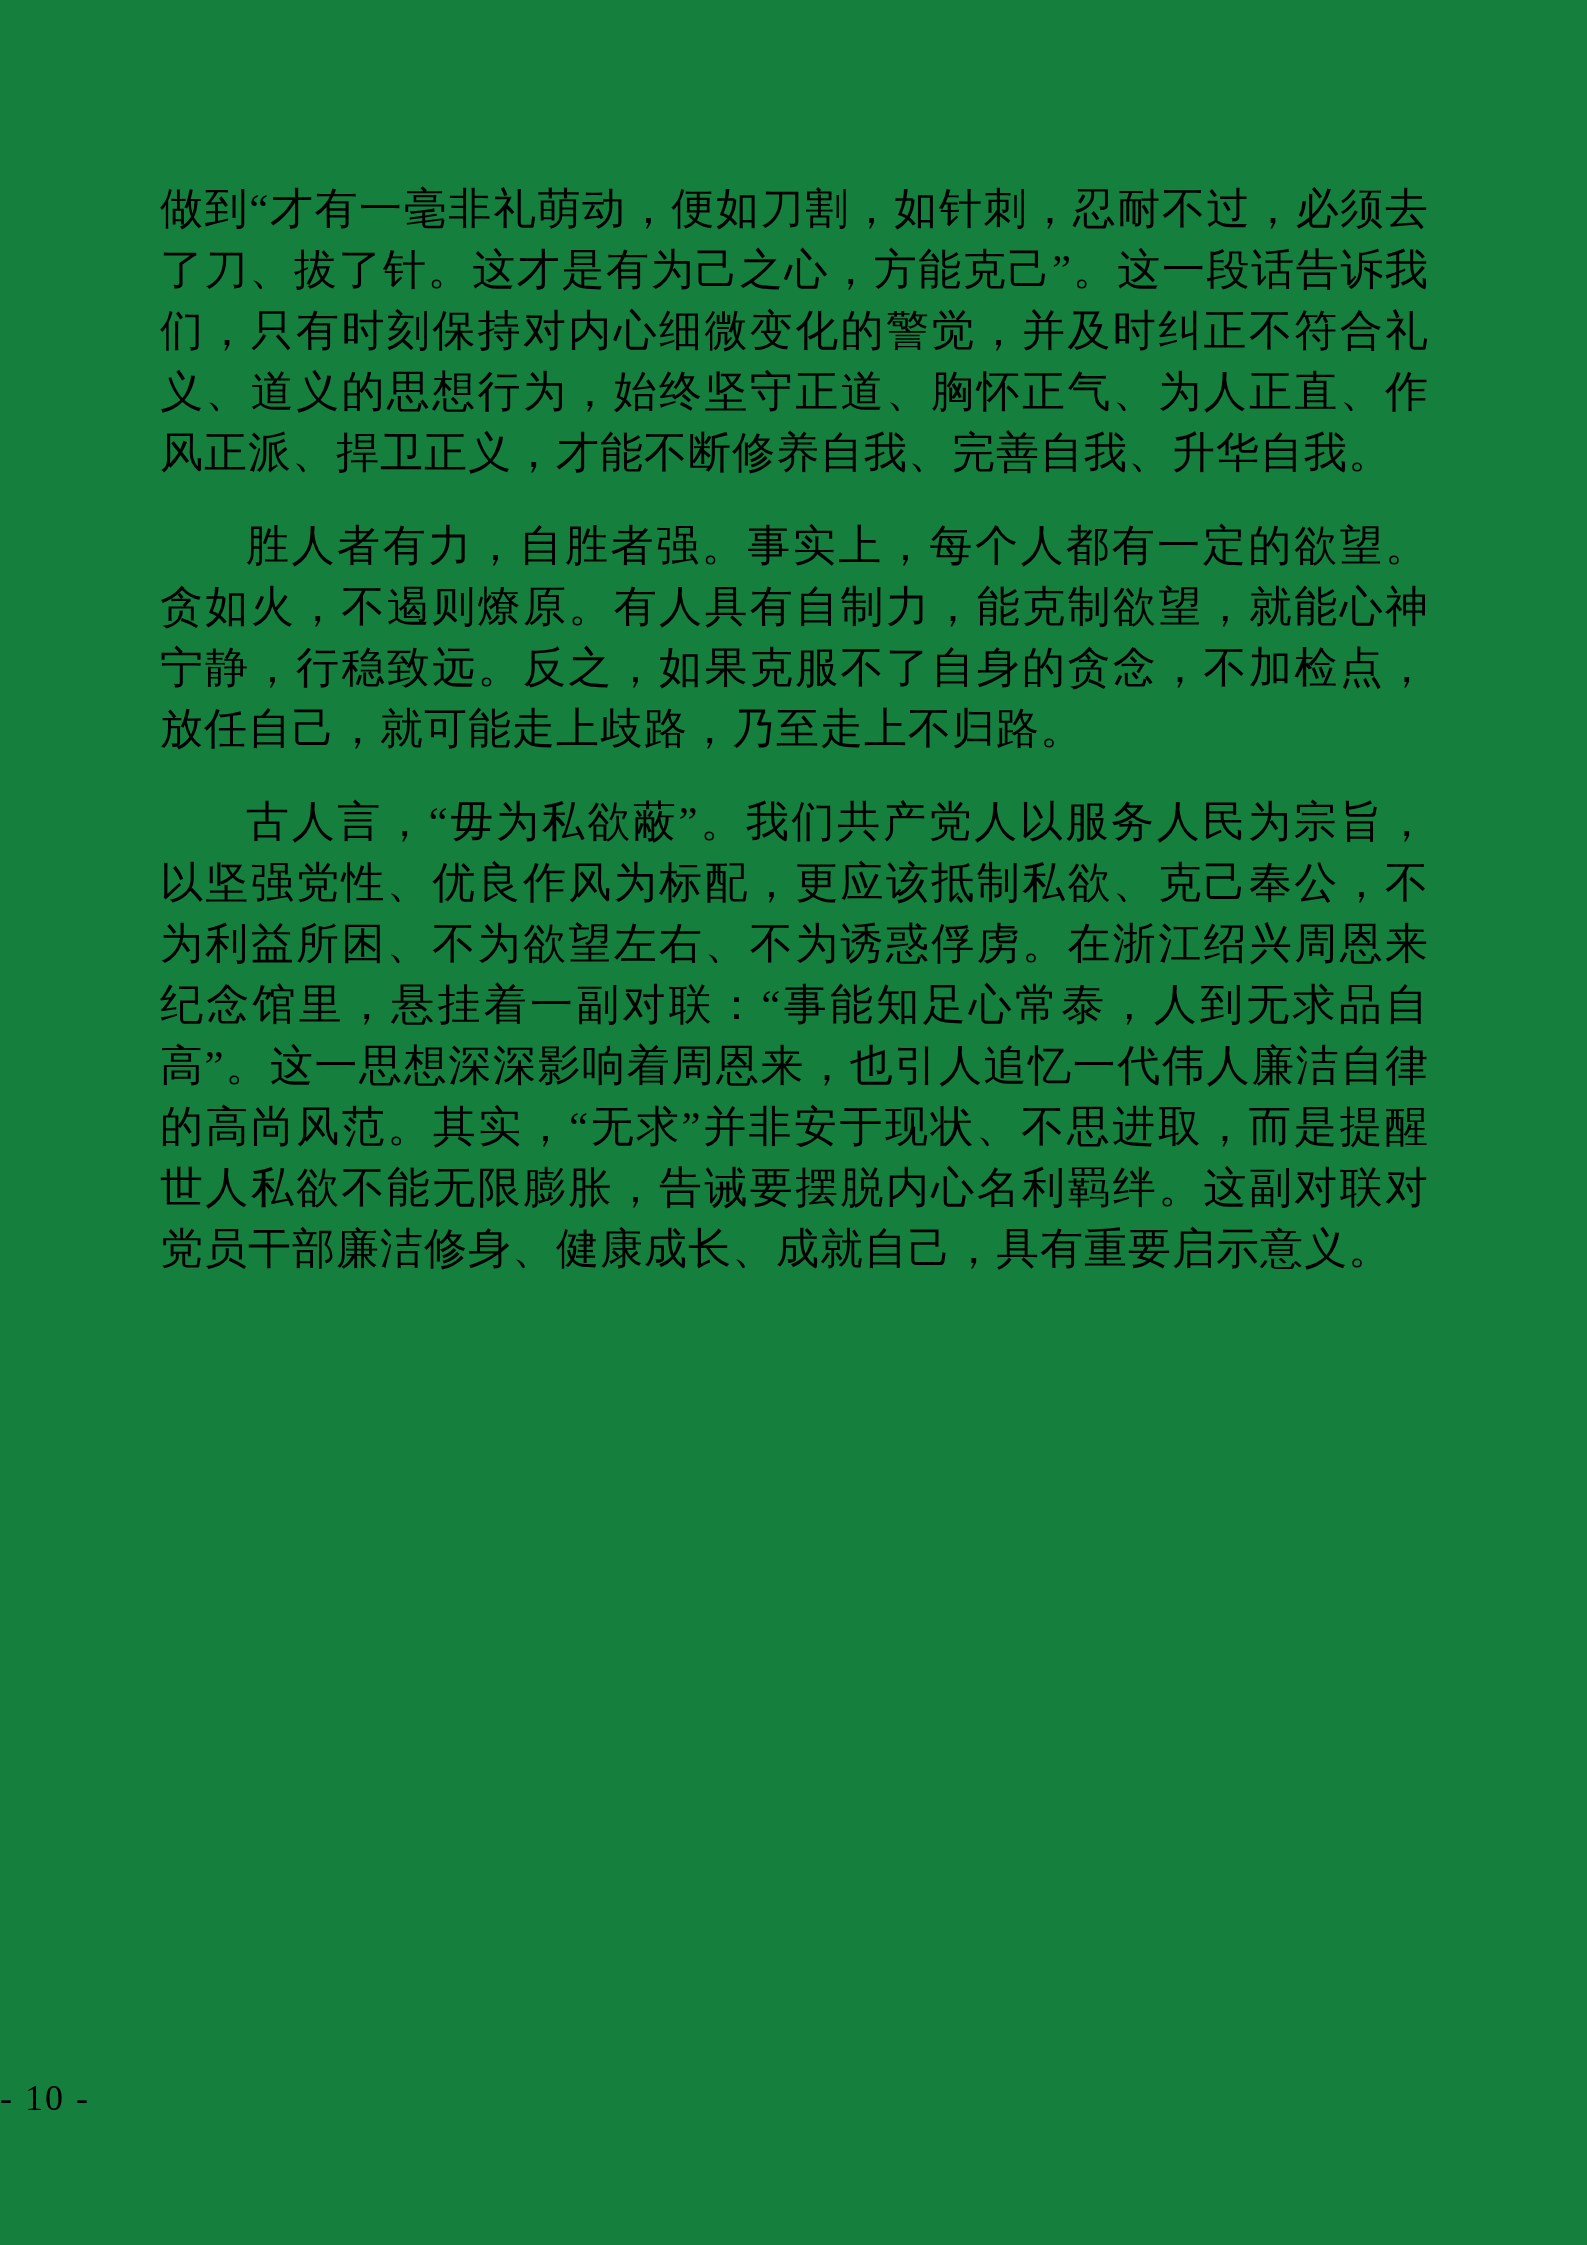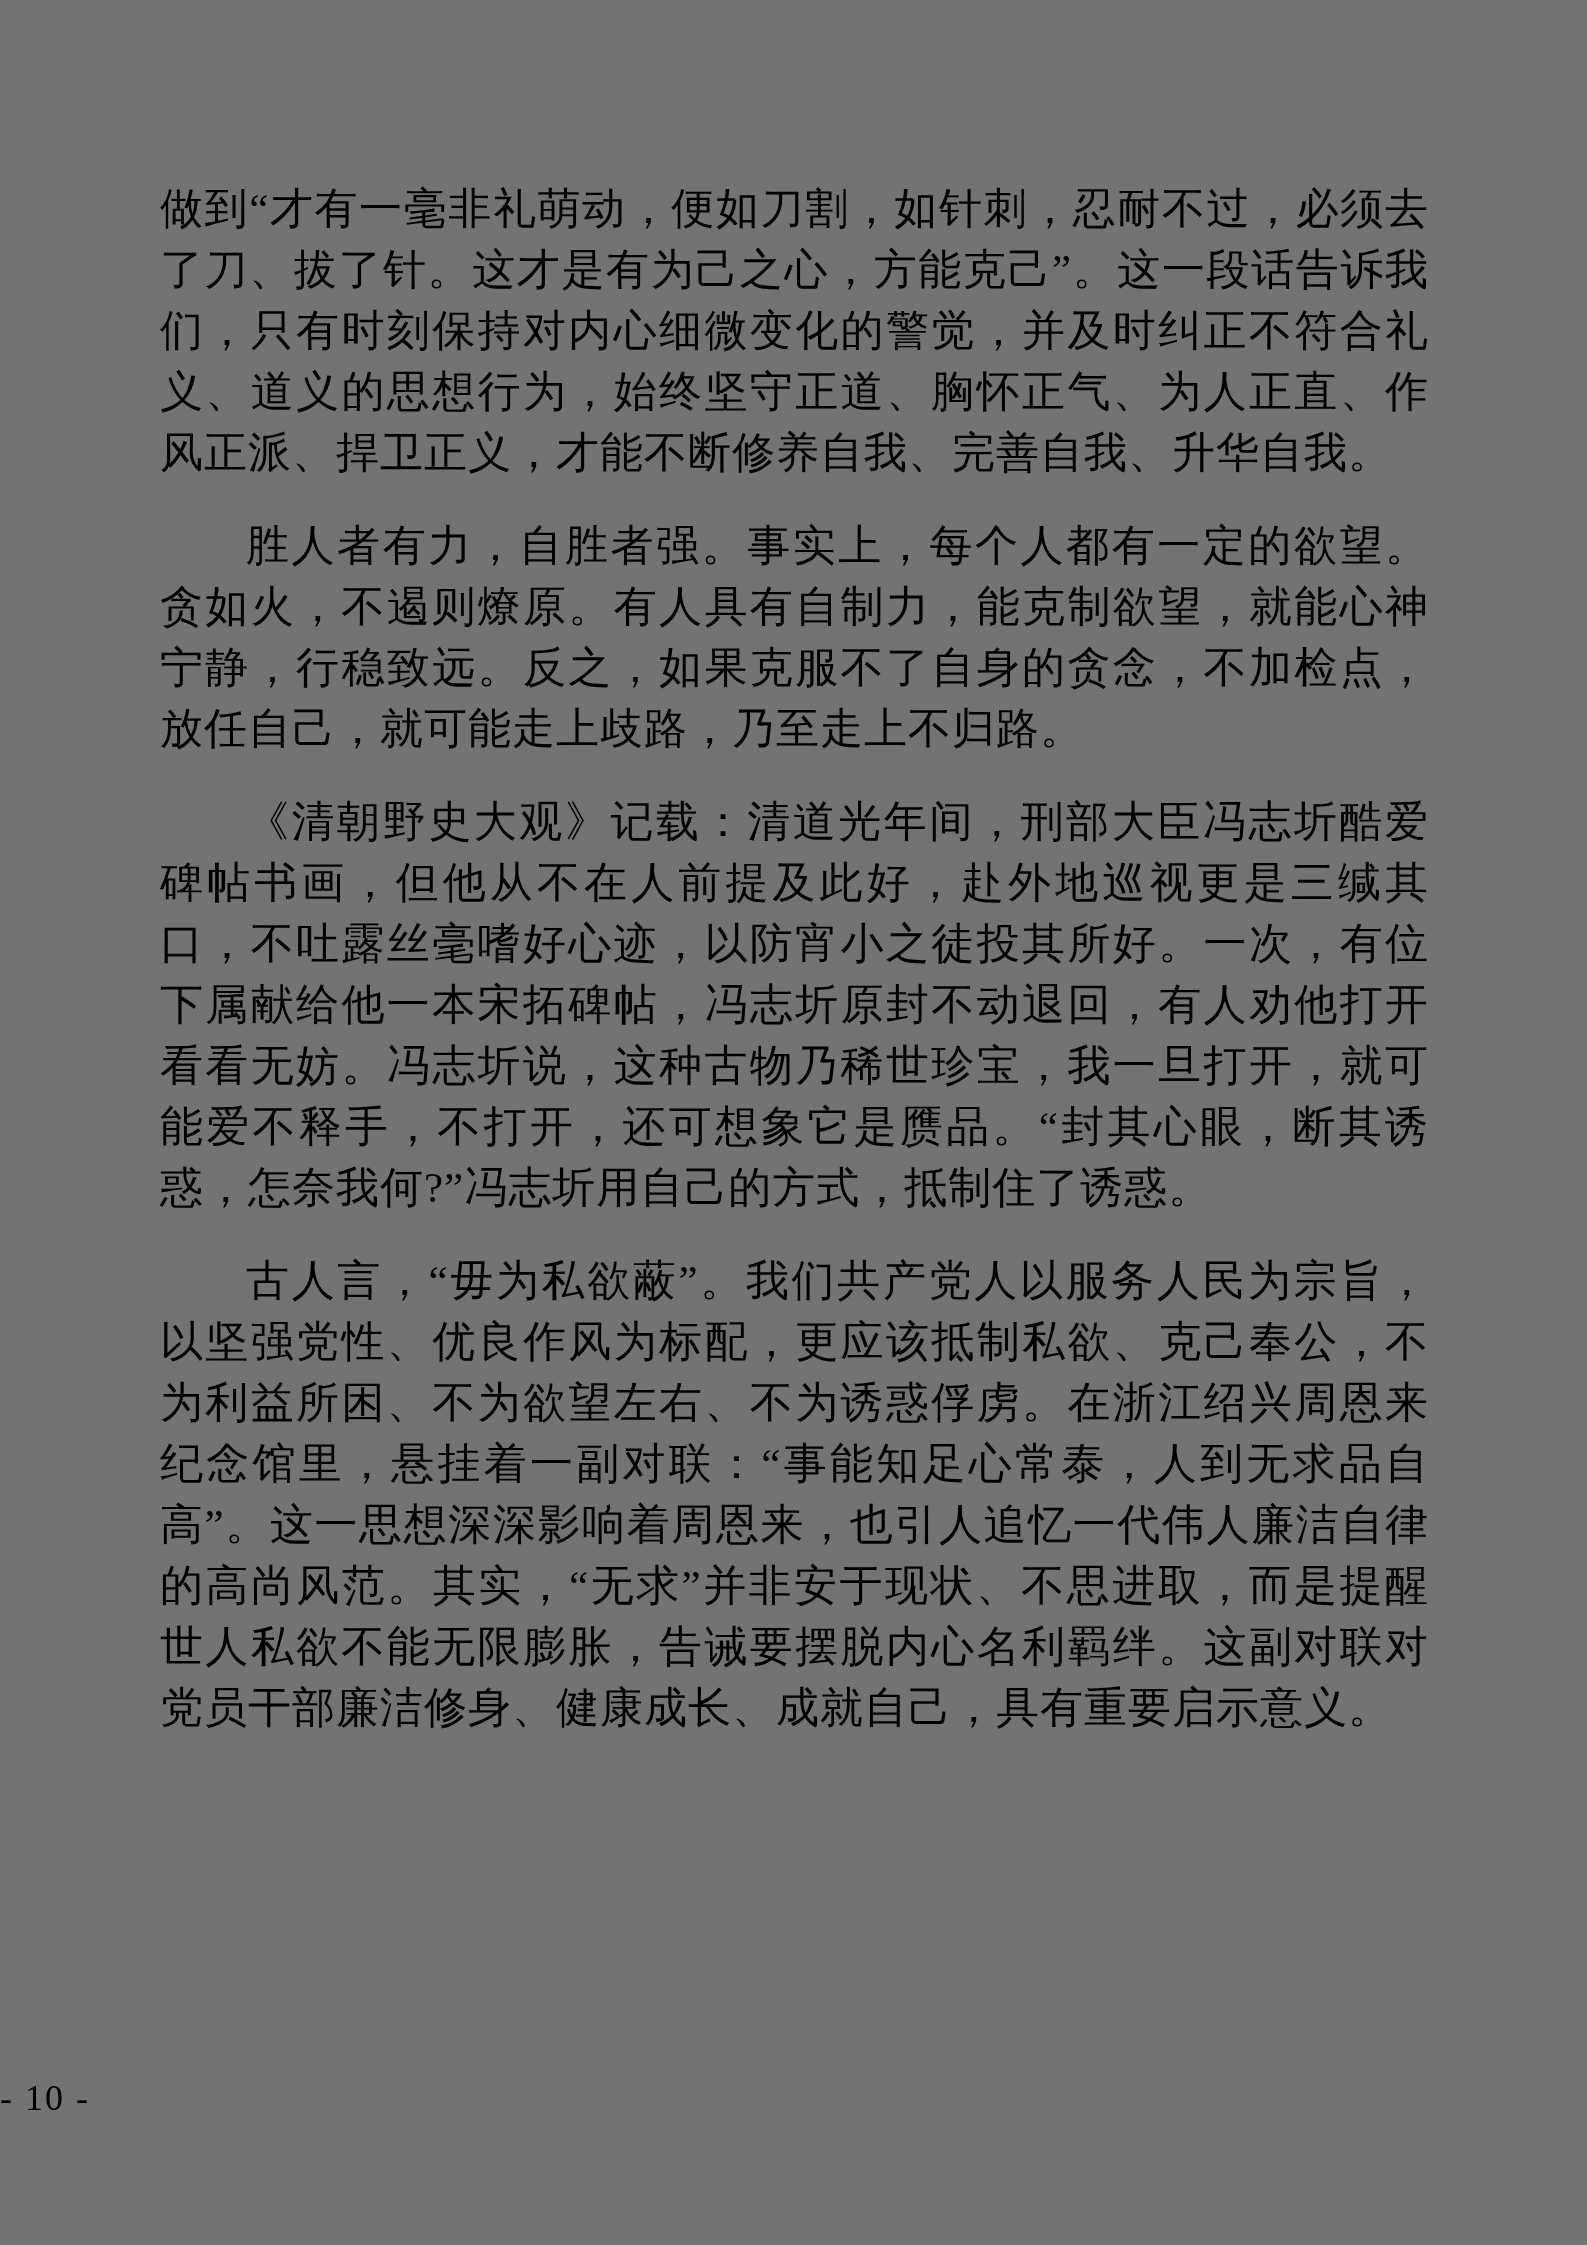--- a/index.html
+++ b/index.html
@@ -10,21 +10,21 @@
     width: 1587px;
     height: 2245px;
     background: #ffffff;
     position: relative;
     overflow: hidden;
     font-family: "Liberation Serif", "DejaVu Serif", serif;
   }
   .page {
     position: absolute;
     inset: 0;
-    background: #737373;
+    background: #15803d;
     color: #000000;
   }
   .doc-body {
     position: absolute;
     left: 160px;
     right: 158px;
     top: 178px;
   }
   .para {
     margin: 0;
@@ -56,20 +56,19 @@
   }
 </style>
 </head>
 <body>
 
 <div class="page">
   <div class="doc-body">
     <div>
         <p class="para">做到“才有一毫非礼萌动，便如刀割，如针刺，忍耐不过，必须去了刀、拔了针。这才是有为己之心，方能克己”。这一段话告诉我们，只有时刻保持对内心细微变化的警觉，并及时纠正不符合礼义、道义的思想行为，始终坚守正道、胸怀正气、为人正直、作风正派、捍卫正义，才能不断修养自我、完善自我、升华自我。</p>
         <p class="para indent">胜人者有力，自胜者强。事实上，每个人都有一定的欲望。贪如火，不遏则燎原。有人具有自制力，能克制欲望，就能心神宁静，行稳致远。反之，如果克服不了自身的贪念，不加检点，放任自己，就可能走上歧路，乃至走上不归路。</p>
-        <p class="para indent">《清朝野史大观》记载：清道光年间，刑部大臣冯志圻酷爱碑帖书画，但他从不在人前提及此好，赴外地巡视更是三缄其口，不吐露丝毫嗜好心迹，以防宵小之徒投其所好。一次，有位下属献给他一本宋拓碑帖，冯志圻原封不动退回，有人劝他打开看看无妨。冯志圻说，这种古物乃稀世珍宝，我一旦打开，就可能爱不释手，不打开，还可想象它是赝品。“封其心眼，断其诱惑，怎奈我何?”冯志圻用自己的方式，抵制住了诱惑。</p>
         <p class="para indent">古人言，“毋为私欲蔽”。我们共产党人以服务人民为宗旨，以坚强党性、优良作风为标配，更应该抵制私欲、克己奉公，不为利益所困、不为欲望左右、不为诱惑俘虏。在浙江绍兴周恩来纪念馆里，悬挂着一副对联：“事能知足心常泰，人到无求品自高”。这一思想深深影响着周恩来，也引人追忆一代伟人廉洁自律的高尚风范。其实，“无求”并非安于现状、不思进取，而是提醒世人私欲不能无限膨胀，告诫要摆脱内心名利羁绊。这副对联对党员干部廉洁修身、健康成长、成就自己，具有重要启示意义。</p>
       </div>
   </div>
   <div class="page-footer">
     <span class="page-number">- 10 -</span>
   </div>
 </div>
 
 </body></html>

